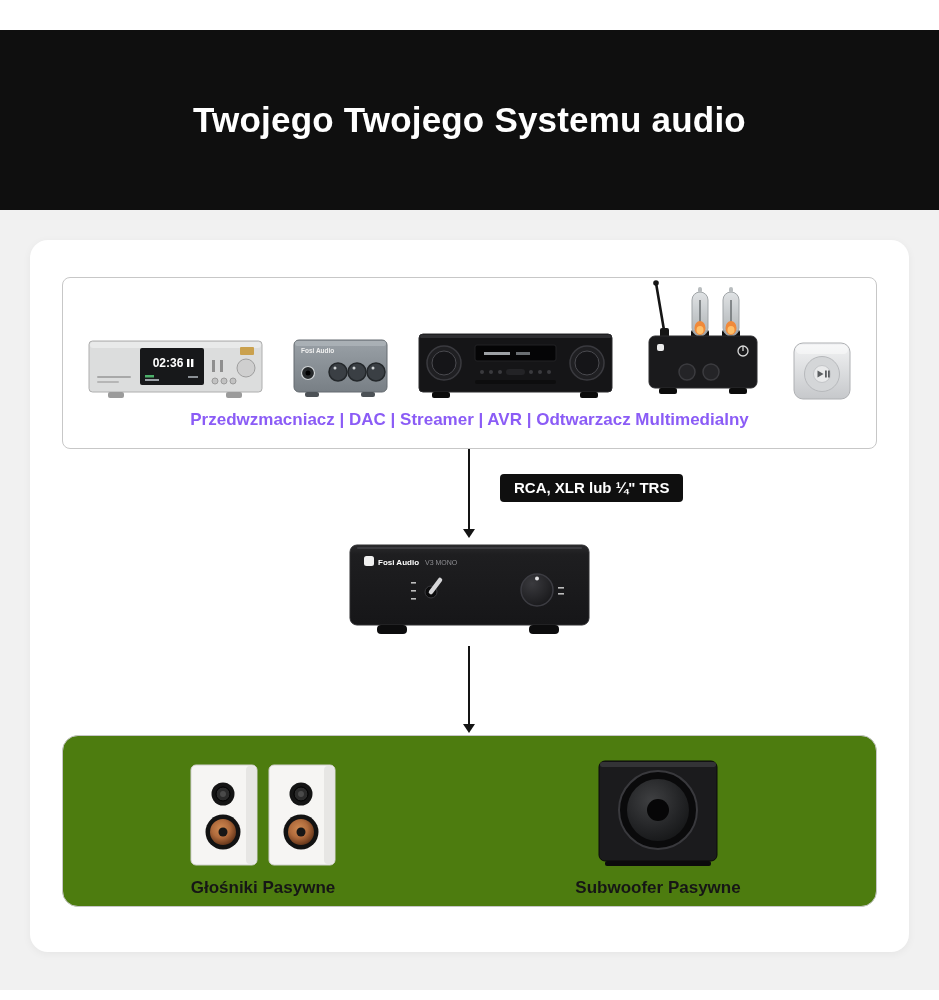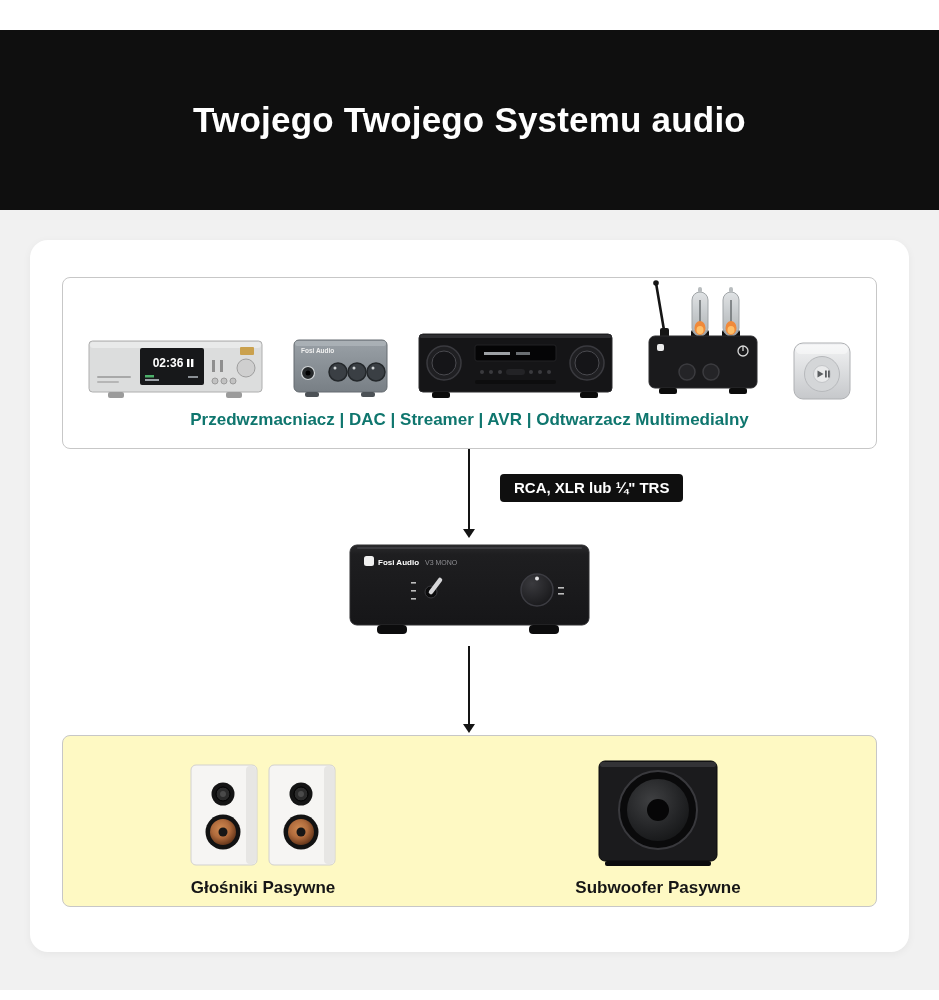--- a/index.html
+++ b/index.html
@@ -27,25 +27,25 @@
 
   
   .sources-box {
     position:absolute; left:32px; top:37px; width:815px; height:172px;
     border:1px solid #c7c7c7; border-radius:8px; background:#fff;
     display:flex; flex-direction:column; align-items:center; justify-content:flex-start;
     padding-bottom:15px;
   }
   .devices-row { display:flex; align-items:flex-end; gap:30px; margin-bottom:10px; }
   .device { line-height:0; }
-  .caption { font-size:17px; font-weight:700; color:#0f766e; white-space:nowrap; }
+  .caption { font-size:17px; font-weight:700; color:#8b5cf6; white-space:nowrap; }
 
   .outputs-box {
     position:absolute; left:32px; top:495px; width:815px; height:172px;
-    border:1px solid #c7c7c7; border-radius:8px; background:#fef9c3;
+    border:1px solid #c7c7c7; border-radius:16px; background:#4d7c0f;
   }
   .output-group {
     position:absolute; bottom:8px;
     display:flex; flex-direction:column; align-items:center; gap:11px;
   }
   .output-group.speakers { left:125px; width:150px; }
   .output-group.sub { left:510px; width:170px; }
   .output-label { font-size:17px; font-weight:700; color:#161616; white-space:nowrap; }
 
   

